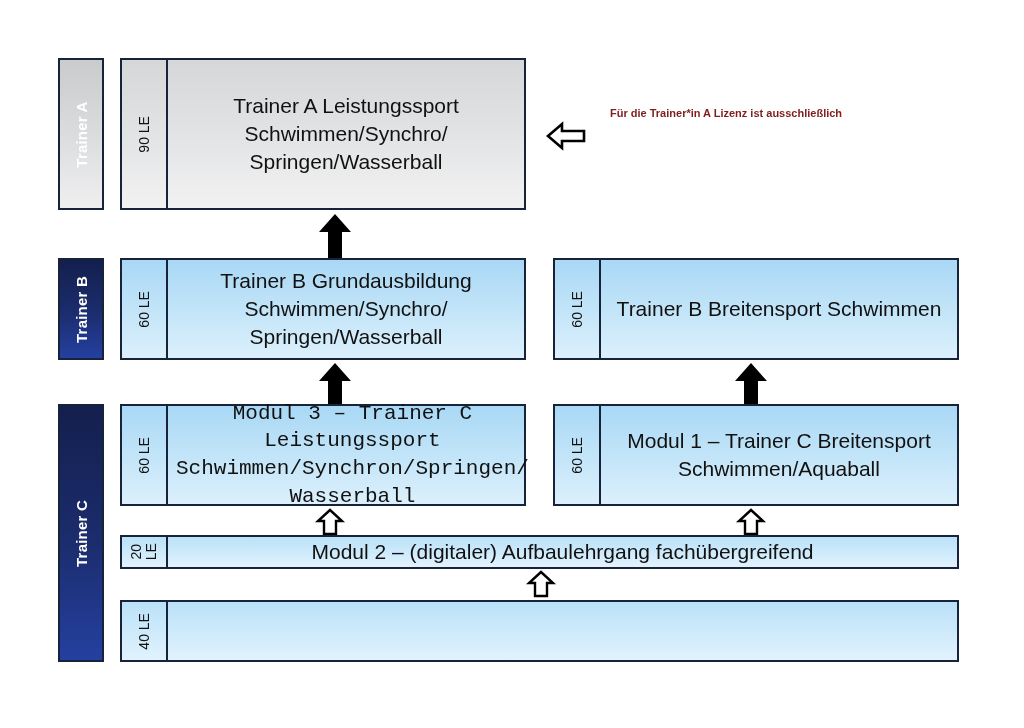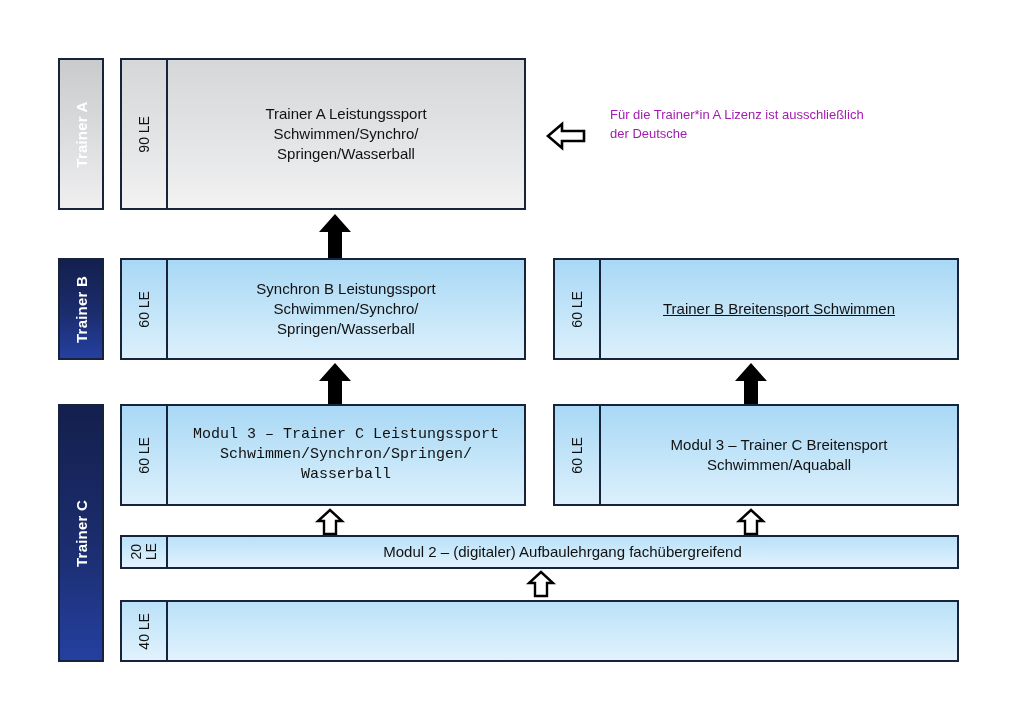--- a/index.html
+++ b/index.html
@@ -68,36 +68,37 @@
     line-height: 1.05;
     text-align: center;
   }
   .le-cell .vtext.two-line { white-space: normal; width: 34px; }
   .body-cell {
     flex: 1 1 auto;
     display: flex;
     align-items: center;
     justify-content: center;
     text-align: center;
-    font-size: 15px;
+    font-size: 21px;
     color: #111111;
     line-height: 1.32;
     padding: 2px 8px;
   }
   
   .fill-grey { background: linear-gradient(to bottom, #d6d7d9 0%, #e2e3e4 50%, #f2f2f3 100%); }
   
   .fill-blue { background: linear-gradient(to bottom, #a9d8f5 0%, #bfe3f8 45%, #dcf0fc 100%); }
   .fill-blue-light { background: linear-gradient(to bottom, #bbe1f8 0%, #cdeafb 50%, #e2f2fd 100%); }
 
   
   .note-text {
-    font-size: 13px;
-    color: #a21caf;
+    font-size: 11px;
+    color: #7f1d1d;
     line-height: 1.48;
+    font-weight: bold;
   }
 
   
   .arrow-svg { display: block; overflow: visible; }
 </style>
 </head>
 <body>
 
 <div id="canvas">
 
@@ -123,43 +124,42 @@
   </div>
 
   <div class="abs" style="left:546px; top:120px; width:40px; height:32px;">
     <svg class="arrow-svg" width="40" height="32" viewBox="0 0 40 32" aria-hidden="true">
       <polygon points="2,16 16,4 16,11 38,11 38,21 16,21 16,28" fill="#ffffff" stroke="#000000" stroke-width="2.6" stroke-linejoin="miter"></polygon>
     </svg>
   </div>
 
   <div class="abs note-text" style="left:610px; top:105px; width:370px;">
     <div>Für die Trainer*in A Lizenz ist ausschließlich</div>
-    <div>der Deutsche</div>
   </div>
 
   <div class="abs" style="left:318px; top:214px; width:34px; height:44px;">
     <svg class="arrow-svg" width="34" height="44" viewBox="0 0 34 44" aria-hidden="true">
       <polygon points="17,0 33,18 24,18 24,44 10,44 10,18 1,18" fill="#000000"></polygon>
     </svg>
   </div>
 
   <div class="abs row-box fill-blue" style="left:120px; top:258px; width:406px; height:102px;">
     <div class="le-cell" style="width:44px;">
       <span class="vtext">60 LE</span>
     </div>
-    <div class="body-cell" style="white-space:pre-line;">Synchron B Leistungssport
+    <div class="body-cell" style="white-space:pre-line;">Trainer B Grundausbildung
 Schwimmen/Synchro/
 Springen/Wasserball</div>
   </div>
 
   <div class="abs row-box fill-blue" style="left:553px; top:258px; width:406px; height:102px;">
     <div class="le-cell" style="width:44px;">
       <span class="vtext">60 LE</span>
     </div>
-    <div class="body-cell" style="white-space:pre-line;text-decoration:underline;">Trainer B Breitensport Schwimmen</div>
+    <div class="body-cell" style="white-space:pre-line;">Trainer B Breitensport Schwimmen</div>
   </div>
 
   <div class="abs" style="left:318px; top:363px; width:34px; height:44px;">
     <svg class="arrow-svg" width="34" height="44" viewBox="0 0 34 44" aria-hidden="true">
       <polygon points="17,0 33,18 24,18 24,44 10,44 10,18 1,18" fill="#000000"></polygon>
     </svg>
   </div>
 
   <div class="abs" style="left:734px; top:363px; width:34px; height:44px;">
     <svg class="arrow-svg" width="34" height="44" viewBox="0 0 34 44" aria-hidden="true">
@@ -173,21 +173,21 @@
     </div>
     <div class="body-cell" style="white-space:pre-line;font-family:Liberation Mono, monospace;">Modul 3 – Trainer C Leistungssport
 Schwimmen/Synchron/Springen/
 Wasserball</div>
   </div>
 
   <div class="abs row-box fill-blue" style="left:553px; top:404px; width:406px; height:102px;">
     <div class="le-cell" style="width:44px;">
       <span class="vtext">60 LE</span>
     </div>
-    <div class="body-cell" style="white-space:pre-line;">Modul 3 – Trainer C Breitensport
+    <div class="body-cell" style="white-space:pre-line;">Modul 1 – Trainer C Breitensport
 Schwimmen/Aquaball</div>
   </div>
 
   <div class="abs" style="left:316px; top:508px; width:28px; height:28px;">
     <svg class="arrow-svg" width="28" height="28" viewBox="0 0 28 28" aria-hidden="true">
       <polygon points="14,2 26,13 20,13 20,26 8,26 8,13 2,13" fill="#ffffff" stroke="#000000" stroke-width="2.4" stroke-linejoin="miter"></polygon>
     </svg>
   </div>
 
   <div class="abs" style="left:737px; top:508px; width:28px; height:28px;">

